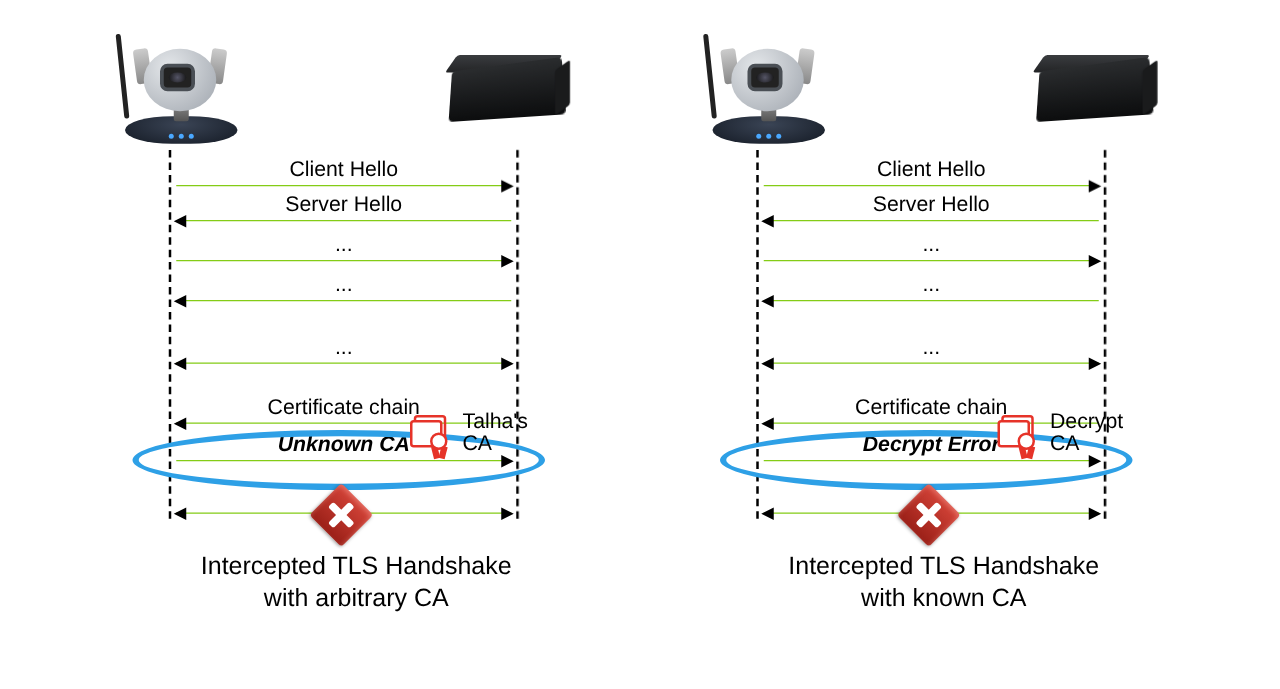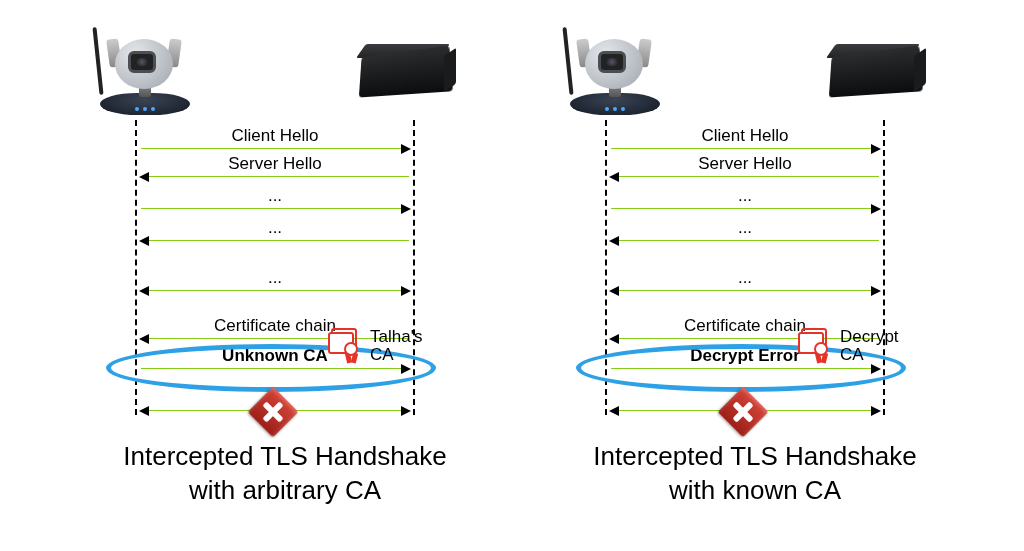--- a/index.html
+++ b/index.html
@@ -105,36 +105,36 @@
 
   .arrow-label {
     position:absolute;
     left:0; right:0;
     text-align:center;
     font-size:17px;
     color:#000;
     background:transparent;
     top:-22px;
   }
-  .arrow-label.bold { font-weight:700; }
+  .arrow-label.bold { font-weight:700;font-style:italic; }
 
   .cert-chain-strike {
     text-decoration: none;
     position: relative;
     display: inline-block;
   }
 
   
   .ca-badge {
     position: absolute;
     top: 308px;
     right: -8px;
     width: 180px;
     display:flex;
-    align-items:flex-start;
+    align-items:flex-end;
     gap:6px;
   }
   .ca-icon{position:relative;width:36px;height:32px;flex-shrink:0;}
   .ca-icon .back{position:absolute;left:3px;top:0;width:26px;height:22px;border:2.5px solid #e63329;border-radius:3px;}
   .ca-icon .front{position:absolute;left:0;top:4px;width:26px;height:22px;border:2.5px solid #e63329;border-radius:3px;background:#fff;}
   .ca-icon .seal{position:absolute;left:16px;top:14px;width:14px;height:14px;border:2px solid #e63329;border-radius:50%;background:#fff;}
   .ca-icon .rib{position:absolute;left:18px;top:25px;width:5px;height:10px;background:#e63329;transform:rotate(-14deg);}
   .ca-icon .rib2{position:absolute;left:24px;top:25px;width:5px;height:10px;background:#e63329;transform:rotate(14deg);}
   .ca-text{font-size:17px;line-height:1.05;}
 
@@ -164,21 +164,21 @@
     content:"";position:absolute;background:#fff;border-radius:2px;
   }
   .err-x::before{left:6px;right:6px;top:15px;height:6px;}
   .err-x::after{top:6px;bottom:6px;left:15px;width:6px;}
 
   .caption{
     position:absolute;
     top:420px;
     left:0;right:0;
     text-align:center;
-    font-size:26px;
+    font-size:20px;
     font-weight:500;
     line-height:1.3;
   }
 </style>
 </head>
 <body>
 
 <div class="panel left">
 
   <div class="camera">

